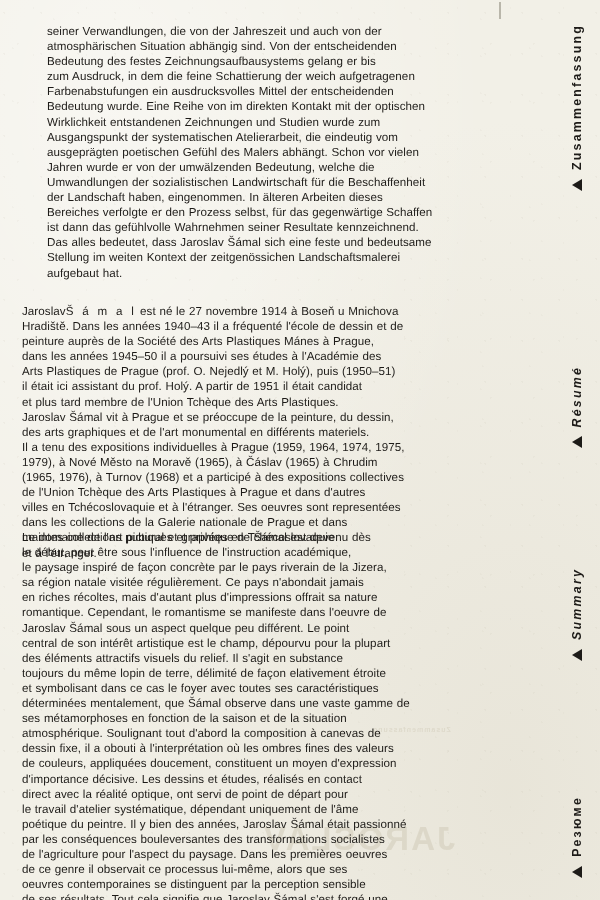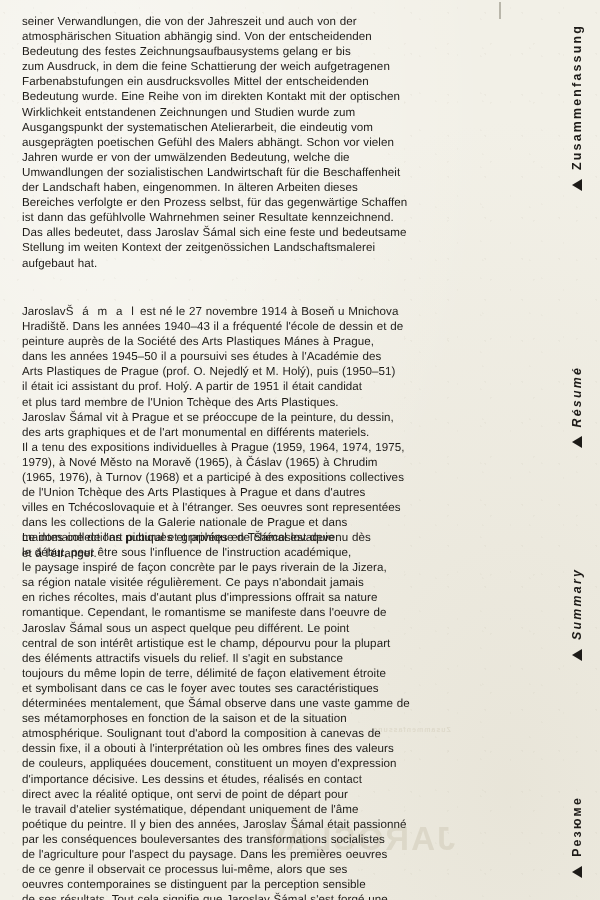--- a/index.html
+++ b/index.html
@@ -80,21 +80,21 @@
     width: 500px;
   }
   .block {
     font-size: 11.6px;
     line-height: 15.1px;
     letter-spacing: .06px;
     word-spacing: .4px;
     white-space: pre-line;
     text-rendering: geometricPrecision;
   }
-  #summary-de      { position: absolute; top: 14px;  }
+  #summary-de      { position: absolute; top: 24px; margin-left: 25px;  }
   #resume-fr-bio   { position: absolute; top: 304px; }
   #resume-fr-work  { position: absolute; top: 530px; }
 
   .tracked { letter-spacing: 2.6px; }
 
   
   .side-label {
     position: absolute;
     right: 6px;
     width: 34px;

